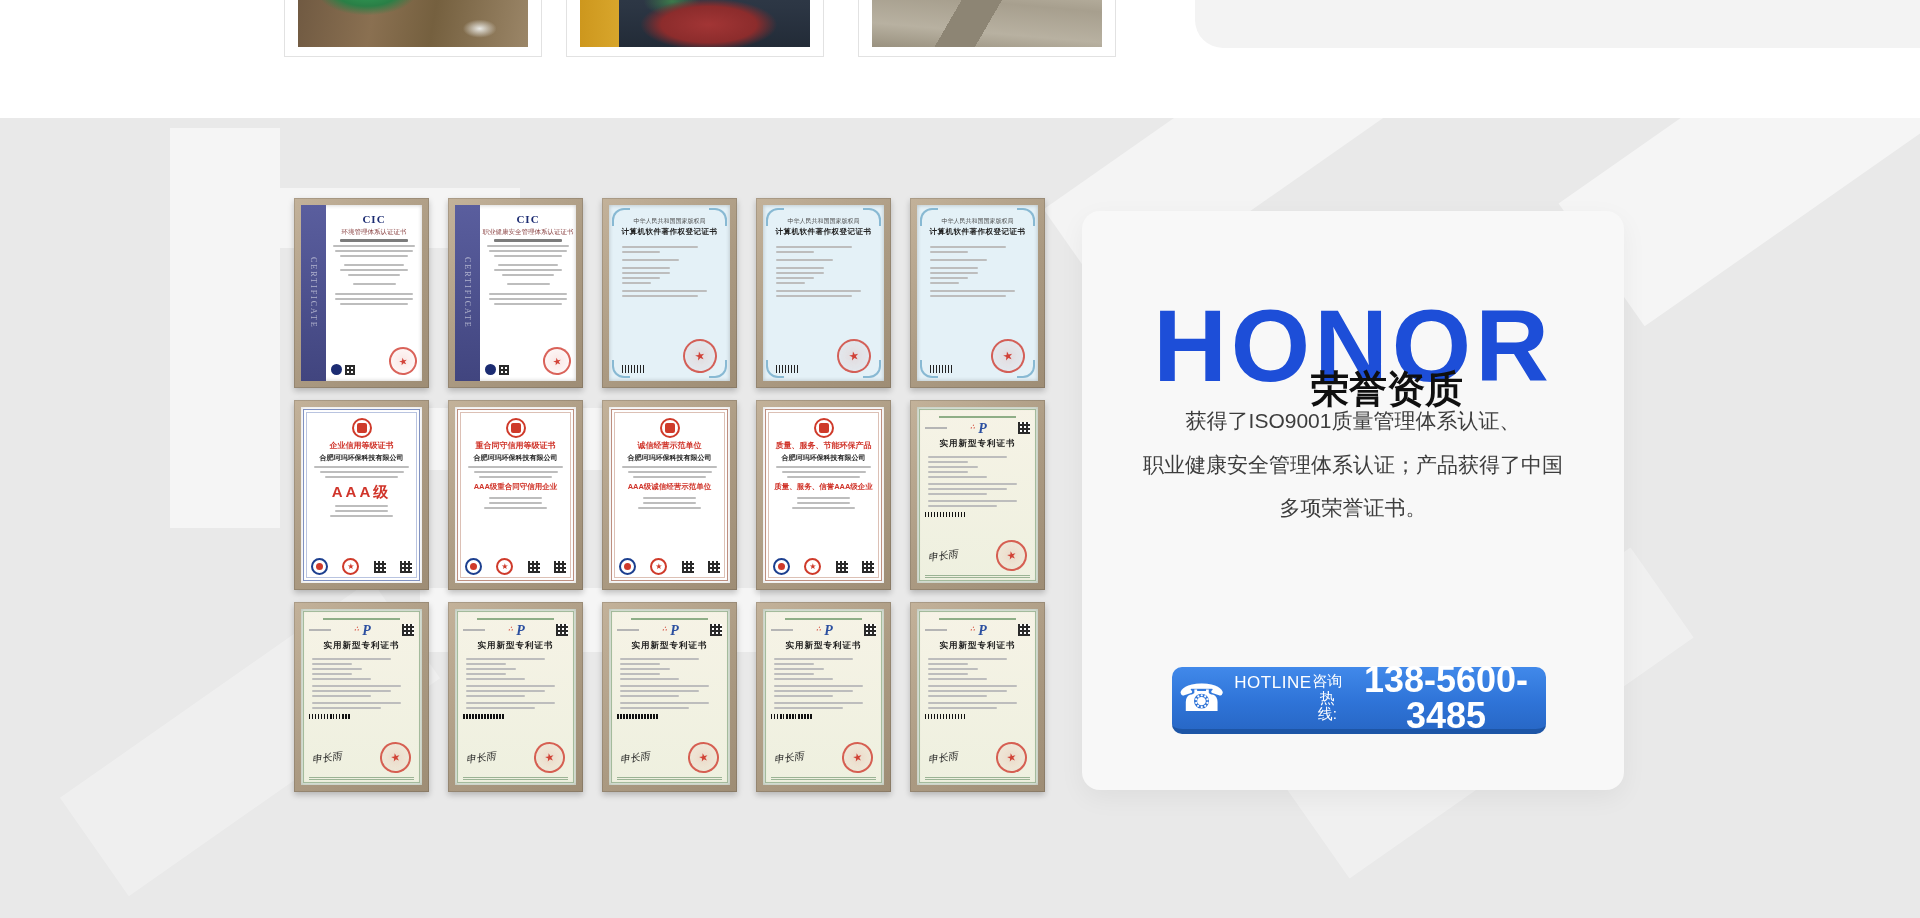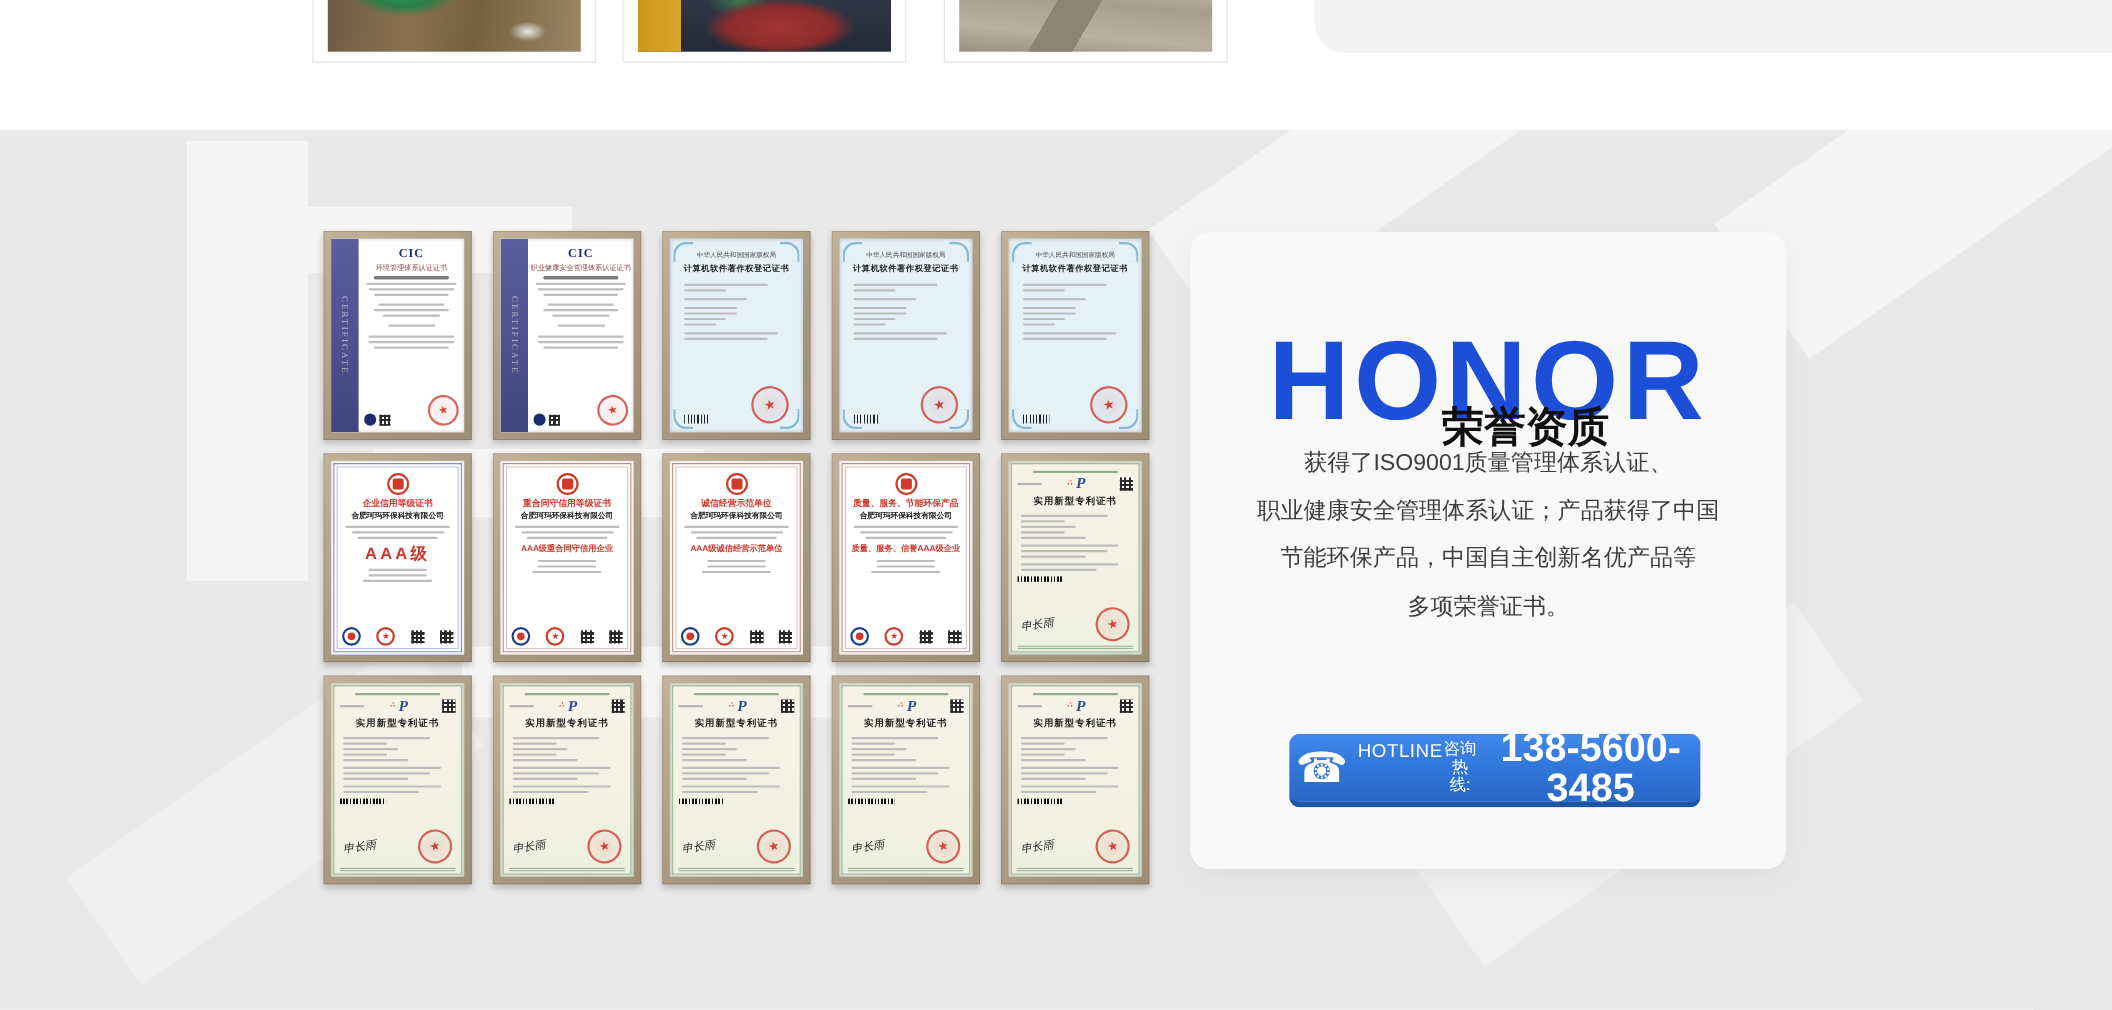--- a/index.html
+++ b/index.html
@@ -36,21 +36,21 @@
   .d1{left:170px;top:10px;width:110px;height:400px;}
   .d2{left:280px;top:70px;width:240px;height:60px;}
   .d3{left:340px;top:290px;width:300px;height:62px;}
   .d4{left:420px;top:470px;width:340px;height:64px;transform:rotate(0.001deg);}
   .d5{left:1040px;top:-40px;width:420px;height:120px;transform:rotate(-35deg);background:rgba(255,255,255,.5);}
   .d6{left:1560px;top:-60px;width:460px;height:150px;transform:rotate(-35deg);background:rgba(255,255,255,.55);}
   .d7{left:1280px;top:540px;width:420px;height:110px;transform:rotate(-35deg);background:rgba(255,255,255,.35);}
   .d8{left:60px;top:560px;width:380px;height:120px;transform:rotate(-35deg);background:rgba(255,255,255,.3);}
 
   
-  .cert-grid{position:absolute;left:294px;top:92px;display:grid;
+  .cert-grid{position:absolute;left:294px;top:80px;display:grid;
     grid-template-columns:repeat(5,135px);grid-auto-rows:190px;column-gap:19px;row-gap:12px;z-index:2;border-radius:21px;}
   .cert{position:relative;box-sizing:border-box;width:135px;height:190px;padding:7px;
     background:linear-gradient(135deg,#c3b29a 0%,#ab9a82 55%,#9e8d75 100%);
     box-shadow:0 3px 6px rgba(0,0,0,.22), inset 0 0 0 1px rgba(0,0,0,.12);}
   .cert .paper{position:relative;width:100%;height:100%;background:#fff;overflow:hidden;
     box-shadow:inset 0 0 4px rgba(0,0,0,.22);box-sizing:border-box;}
 
   
   .tl{height:2px;background:#bdbdbd;margin:3px auto 0;border-radius:1px;}
   .tl.dark{background:#7c7c7c;height:3px;}
@@ -566,21 +566,20 @@
     </div>
   </div>
       </div>
 
     <div class="honor-card">
       <div class="watermark">HONOR</div>
       <h2 class="honor-title">荣誉资质</h2>
       <div class="honor-desc">
         <div>获得了ISO9001质量管理体系认证、</div>
         <div>职业健康安全管理体系认证；产品获得了中国</div>
-        <div>节能环保产品，中国自主创新名优产品等</div>
         <div>多项荣誉证书。</div>
       </div>
       <button class="hotline">
         <span class="phone-icon">☎</span>
         <span class="hl-labels">
           <span class="hl-en">HOTLINE</span>
           <span class="hl-zh">咨询热线:</span>
         </span>
         <span class="hl-num">138-5600-3485</span>
       </button>

